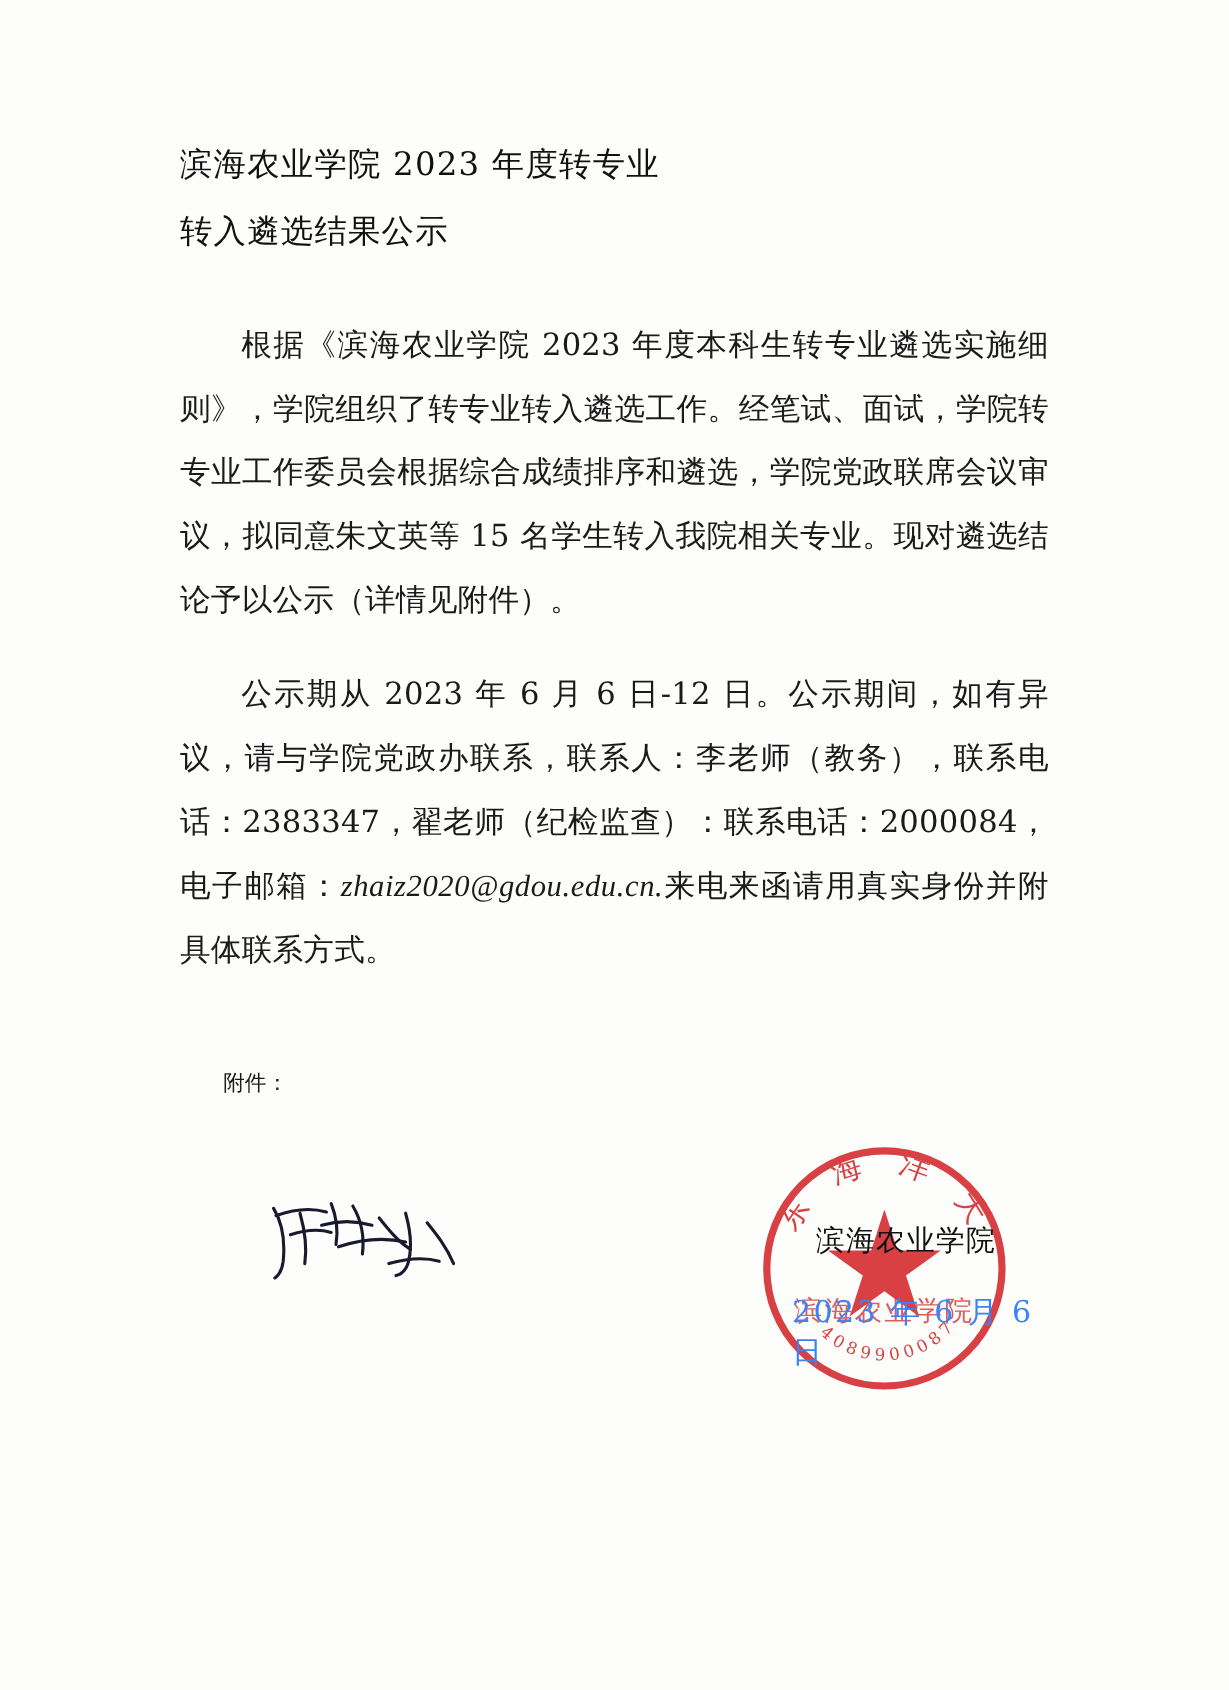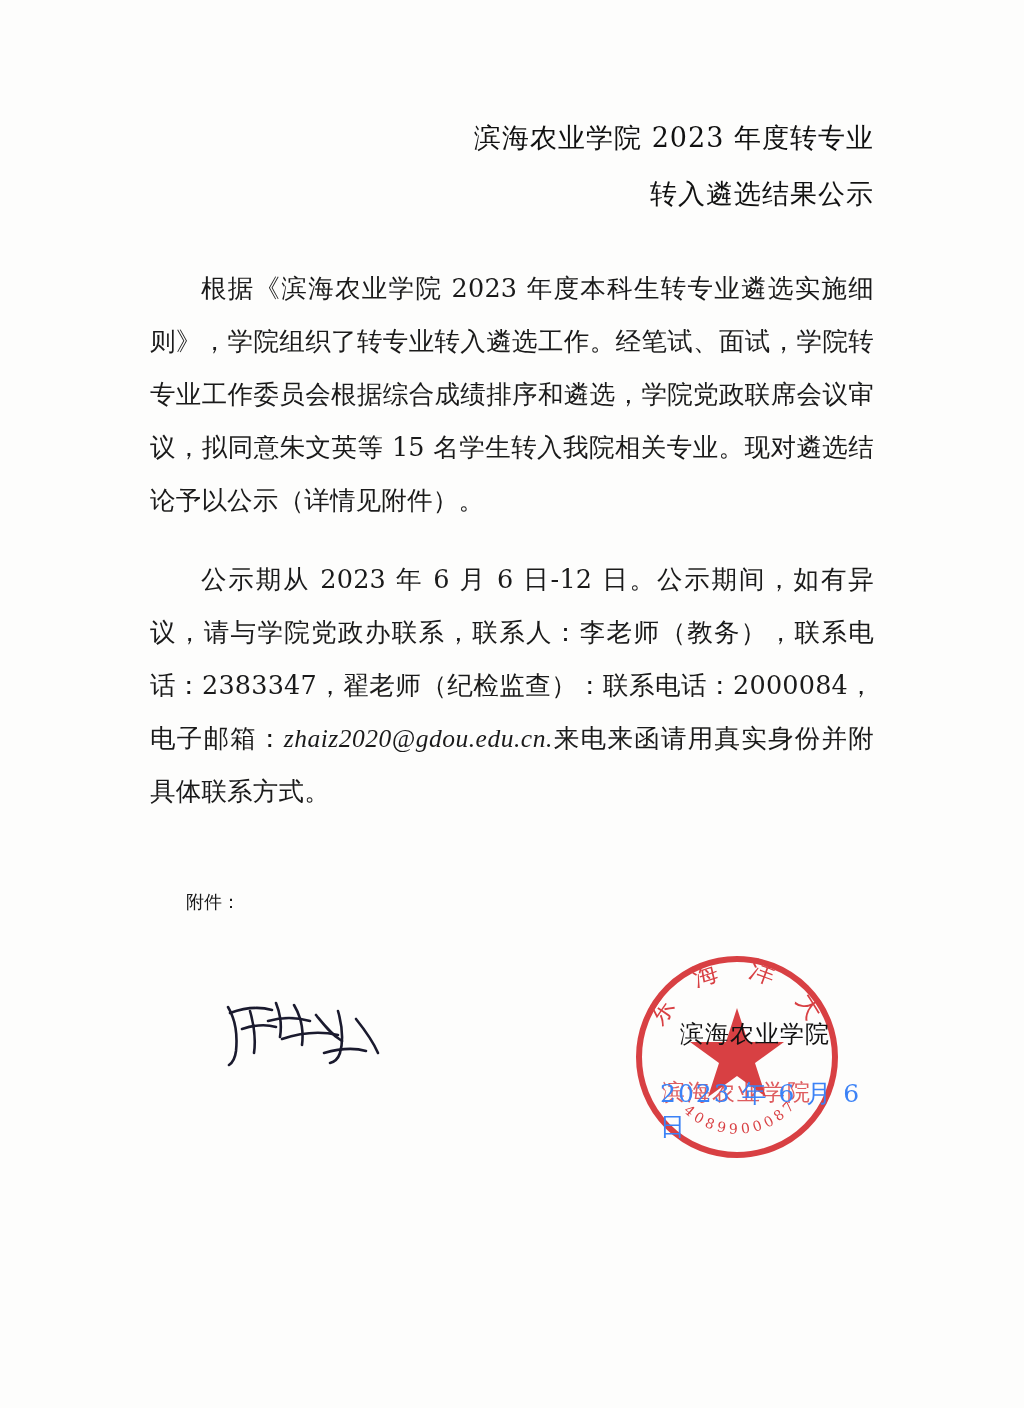--- a/index.html
+++ b/index.html
@@ -20,21 +20,21 @@
     inset: 0;
     background: #fdfdfc;
   }
   .doc-body {
     position: absolute;
     left: 150px;
     top: 110px;
     width: 724px;
   }
   .title {
-    text-align: right;
+    text-align: left;
     font-size: 27px;
     line-height: 56px;
     letter-spacing: 1px;
     font-family: "DejaVu Serif", "Liberation Serif", serif;
     color: #111;
   }
   .title .line {
     display: block;
   }
   .para {

